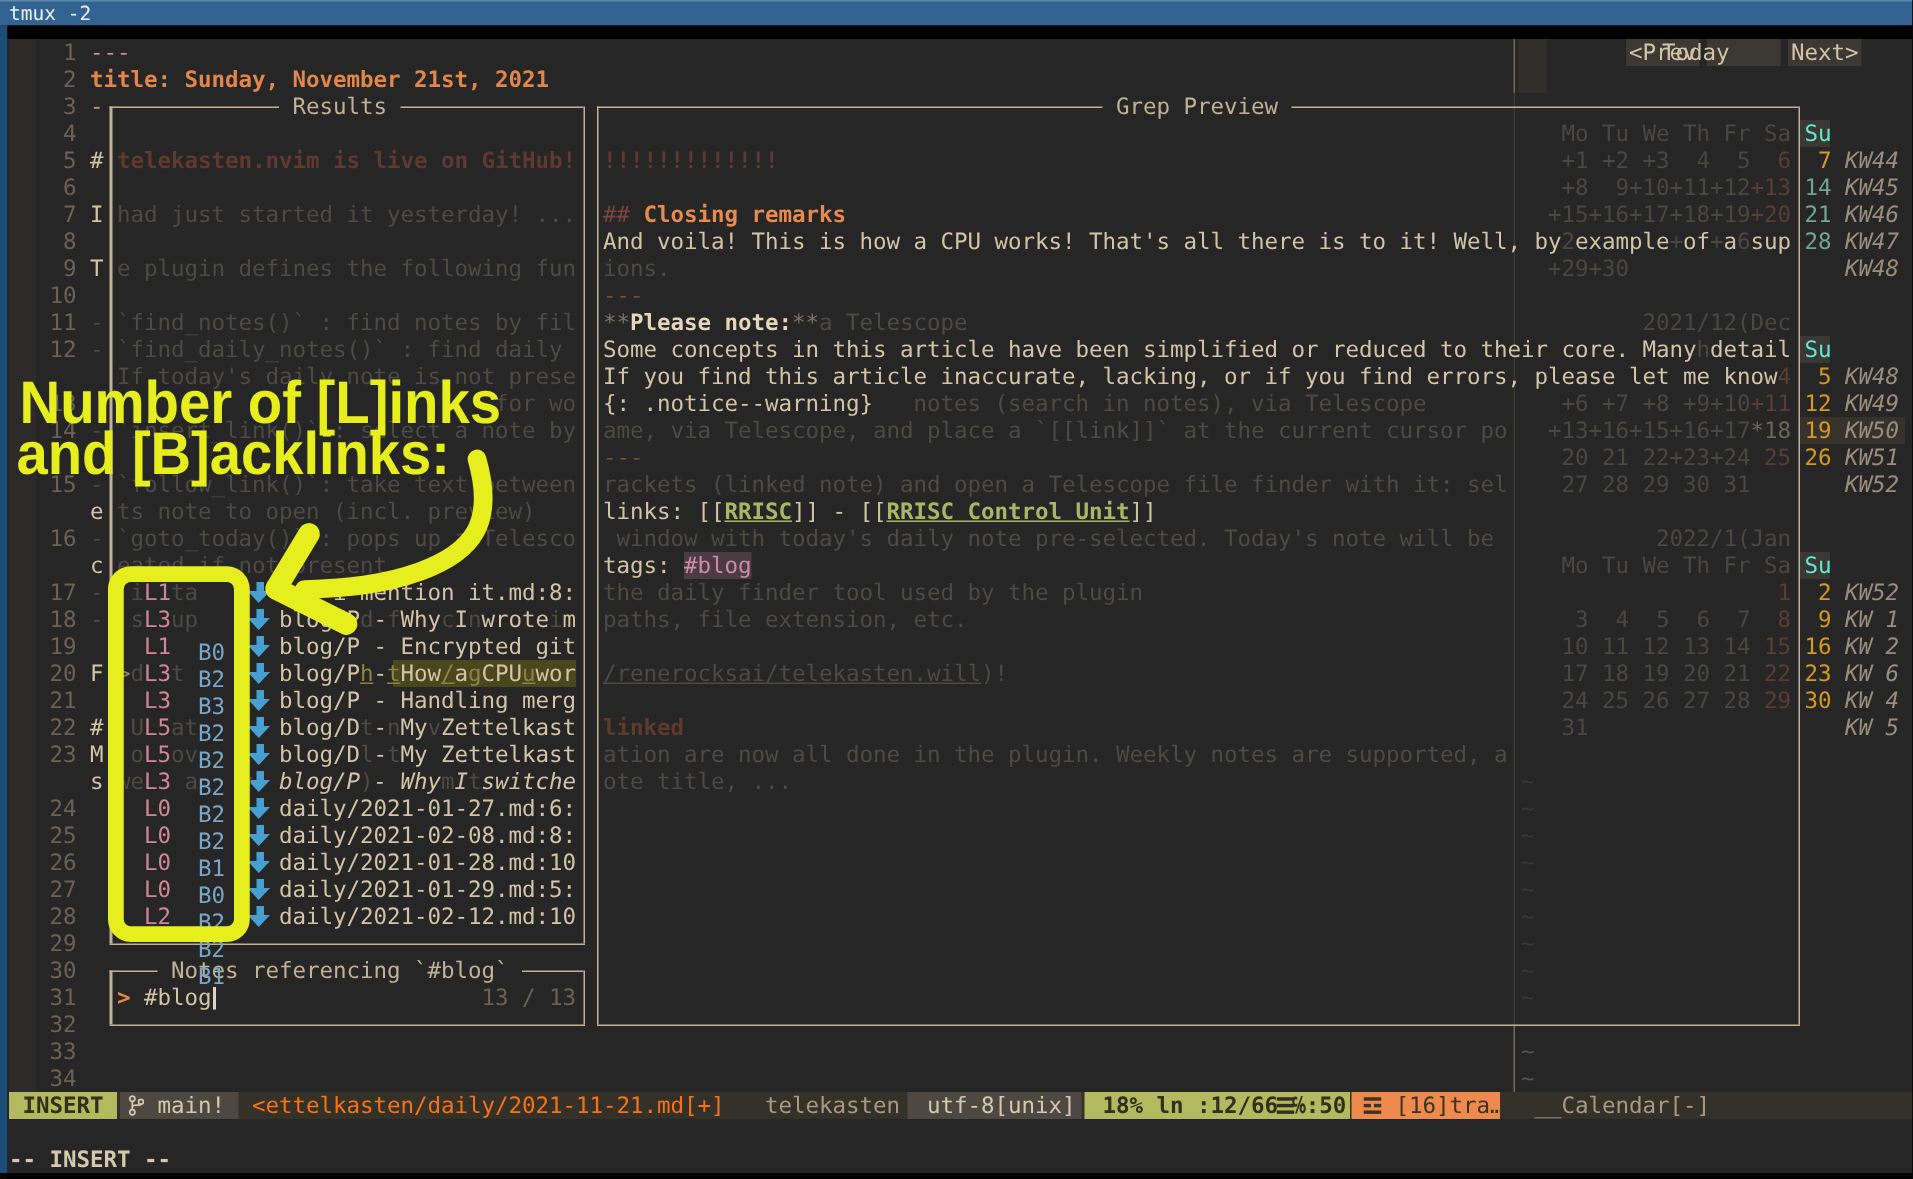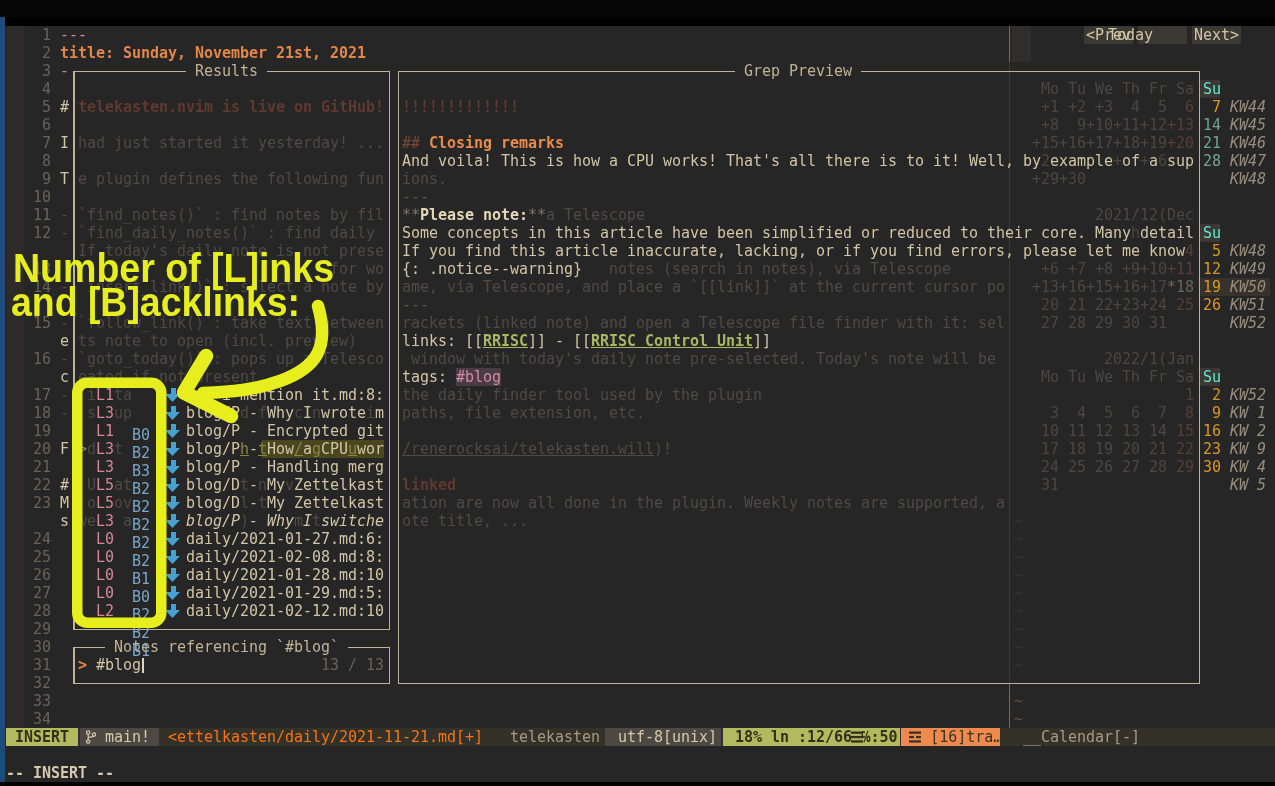--- a/index.html
+++ b/index.html
@@ -29,20 +29,23 @@
   .stdark{color:#3a3420;} .stdarkb{color:#32301c;font-weight:bold;}
   .titletag{color:#c2b295;background:#262626;}
   .msg{color:#d5c8ab;font-weight:bold;}
   .border-line{position:absolute;background:#c2b295;}
   svg{display:block;}
 </style>
 </head>
 <body>
 
 <div id="screen">
+  <div id="titlebar" class="abs">
+     <span>tmux  -2</span>
+  </div>
   <div id="leftstrip" class="abs"></div>
   <div id="topband" class="abs"></div>
   <div id="termbg" class="abs"></div>
   <div id="signcol" class="abs"></div>
   <div id="botband" class="abs"></div>
   <div id="layer-bg" class="abs" style="left:0;top:0">
       <div class="abs" style="left: 1008.7px; top: 26px; width: 1.6px; height: 36px; background: rgb(113, 106, 93);"></div>
       <div class="abs" style="left: 1008.7px; top: 62px; width: 1.6px; height: 621px; background: rgb(60, 57, 51);"></div>
       <div class="abs" style="left: 1008.7px; top: 683px; width: 1.6px; height: 45px; background: rgb(113, 106, 93);"></div>
       <div class="abs" style="left: 1012px; top: 26px; width: 19px; height: 36px; background: rgb(48, 46, 43);"></div>
@@ -461,21 +464,21 @@
       <span class="cell caldimred" style="left: 1176px; top: 422px;">15</span>
       <span class="cell amber" style="left: 1203px; top: 422px;">16</span>
       <span class="cell kw" style="left: 1230px; top: 422px;">KW 2</span>
       <span class="cell caldim" style="left: 1041px; top: 440px;">17</span>
       <span class="cell caldim" style="left: 1068px; top: 440px;">18</span>
       <span class="cell caldim" style="left: 1095px; top: 440px;">19</span>
       <span class="cell caldim" style="left: 1122px; top: 440px;">20</span>
       <span class="cell caldim" style="left: 1149px; top: 440px;">21</span>
       <span class="cell caldimred" style="left: 1176px; top: 440px;">22</span>
       <span class="cell amber" style="left: 1203px; top: 440px;">23</span>
-      <span class="cell kw" style="left: 1230px; top: 440px;">KW 9</span>
+      <span class="cell kw" style="left: 1230px; top: 440px;">KW 6</span>
       <span class="cell caldim" style="left: 1041px; top: 458px;">24</span>
       <span class="cell caldim" style="left: 1068px; top: 458px;">25</span>
       <span class="cell caldim" style="left: 1095px; top: 458px;">26</span>
       <span class="cell caldim" style="left: 1122px; top: 458px;">27</span>
       <span class="cell caldim" style="left: 1149px; top: 458px;">28</span>
       <span class="cell caldimred" style="left: 1176px; top: 458px;">29</span>
       <span class="cell amber" style="left: 1203px; top: 458px;">30</span>
       <span class="cell kw" style="left: 1230px; top: 458px;">KW 4</span>
       <span class="cell caldim" style="left: 1041px; top: 476px;">31</span>
       <span class="cell kw" style="left: 1230px; top: 476px;">KW 5</span>

